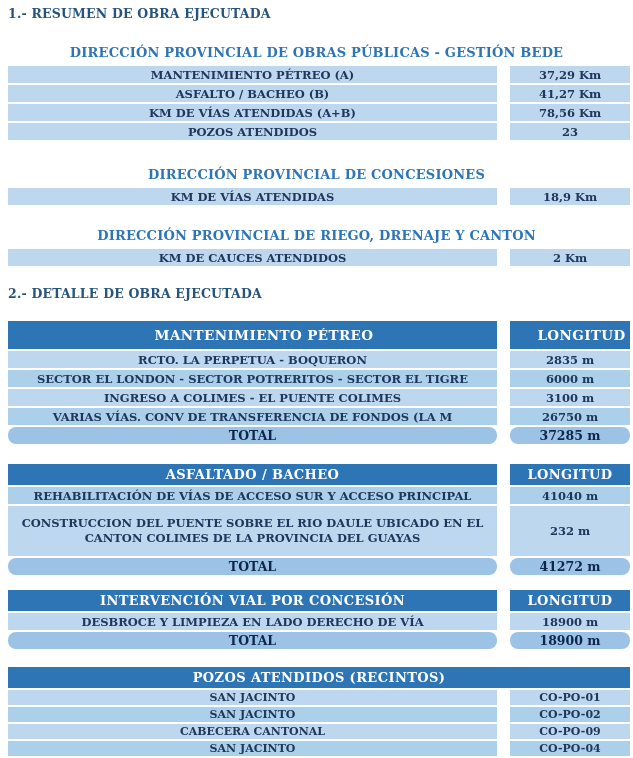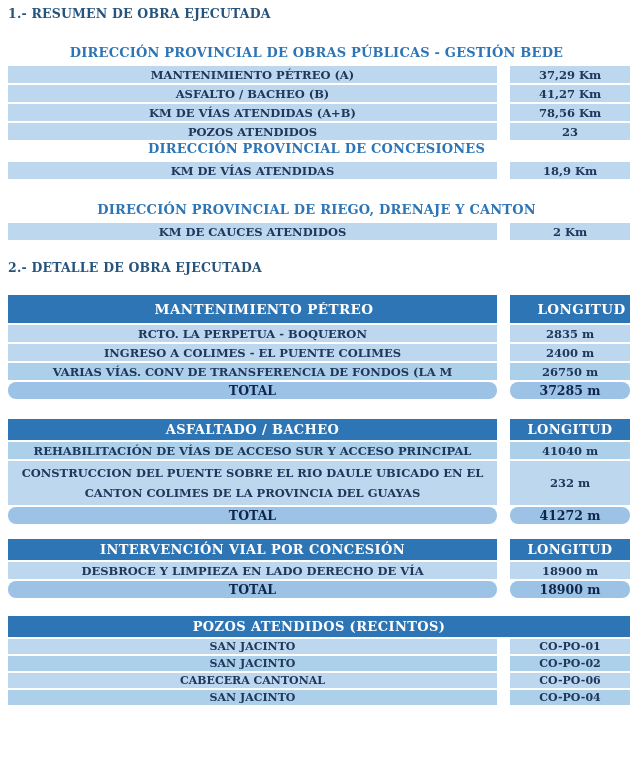--- a/index.html
+++ b/index.html
@@ -14,21 +14,21 @@
     margin-left:8px; font-size:12.5px; letter-spacing:0.2px;
     color:var(--c-heading_text,#26547C); line-height:15px;
   }
   .h-main.second { margin-top:20px; }
 
   .subhead {
     text-align:center; font-size:13px; letter-spacing:0.2px;
     color:var(--c-subhead_text,#2E75B6); line-height:17px;
   }
   .sub-a { margin-top:23px; }
-  .sub-b { }
+  .sub-b { margin-top:26px; }
   .sub-c { margin-top:22px; }
 
   .tbl { margin-left:8px; width:622px; }
   .tbl-gap-s { margin-top:5px; }
   .dt1 { margin-top:20px; }
   .dt2 { margin-top:20px; }
   .dt3 { margin-top:15px; }
   .pt  { margin-top:18px; }
 
   .trow { display:flex; gap:13px; margin-top:2px; }
@@ -53,21 +53,21 @@
   .trow.header.tall .cell { min-height:28px; font-size:13.5px;padding-left:27px; }
 
   .trow.total .cell {
     background:var(--c-row_total,#9CC3E6);
     color:var(--c-total_text,#10254A);
     font-size:12.5px;
     border-radius:8px;
   }
 
   .trow.twoline .cell { min-height:33px; }
-  .trow.twoline .lbl { line-height:20px; padding:2px 10px; }
+  .trow.twoline .lbl { line-height:15px; padding:10px 10px; }
 
   .pt .cell { min-height:15px; font-size:11px; }
   .pt .trow.header .cell { min-height:21px; font-size:13px; }
 </style>
 </head>
 <body>
 
 <div class="page">
 
   <div class="h-main">1.- RESUMEN DE OBRA EJECUTADA</div>
@@ -118,23 +118,27 @@
 
   <div class="tbl dt1">
     <div class="trow header tall">
       <div class="cell lbl">MANTENIMIENTO PÉTREO</div>
       <div class="cell val">LONGITUD</div>
     </div>
     <div class="trow">
       <div class="cell lbl">RCTO. LA PERPETUA - BOQUERON</div>
       <div class="cell val">2835 m</div>
     </div>
+    <div class="trow medium">
+      <div class="cell lbl">SECTOR EL LONDON - SECTOR POTRERITOS - SECTOR EL TIGRE</div>
+      <div class="cell val">6000 m</div>
+    </div>
     <div class="trow">
       <div class="cell lbl">INGRESO A COLIMES - EL PUENTE COLIMES</div>
-      <div class="cell val">2400 m</div>
+      <div class="cell val">3100 m</div>
     </div>
     <div class="trow medium">
       <div class="cell lbl">VARIAS VÍAS. CONV DE TRANSFERENCIA DE FONDOS (LA M</div>
       <div class="cell val">26750 m</div>
     </div>
     <div class="trow total">
       <div class="cell lbl">TOTAL</div>
       <div class="cell val">37285 m</div>
     </div>
   </div>
@@ -180,21 +184,21 @@
     <div class="trow">
       <div class="cell lbl">SAN JACINTO</div>
       <div class="cell val">CO-PO-01</div>
     </div>
     <div class="trow medium">
       <div class="cell lbl">SAN JACINTO</div>
       <div class="cell val">CO-PO-02</div>
     </div>
     <div class="trow">
       <div class="cell lbl">CABECERA CANTONAL</div>
-      <div class="cell val">CO-PO-06</div>
+      <div class="cell val">CO-PO-09</div>
     </div>
     <div class="trow medium">
       <div class="cell lbl">SAN JACINTO</div>
       <div class="cell val">CO-PO-04</div>
     </div>
   </div>
 
 </div>
 
 </body></html>

